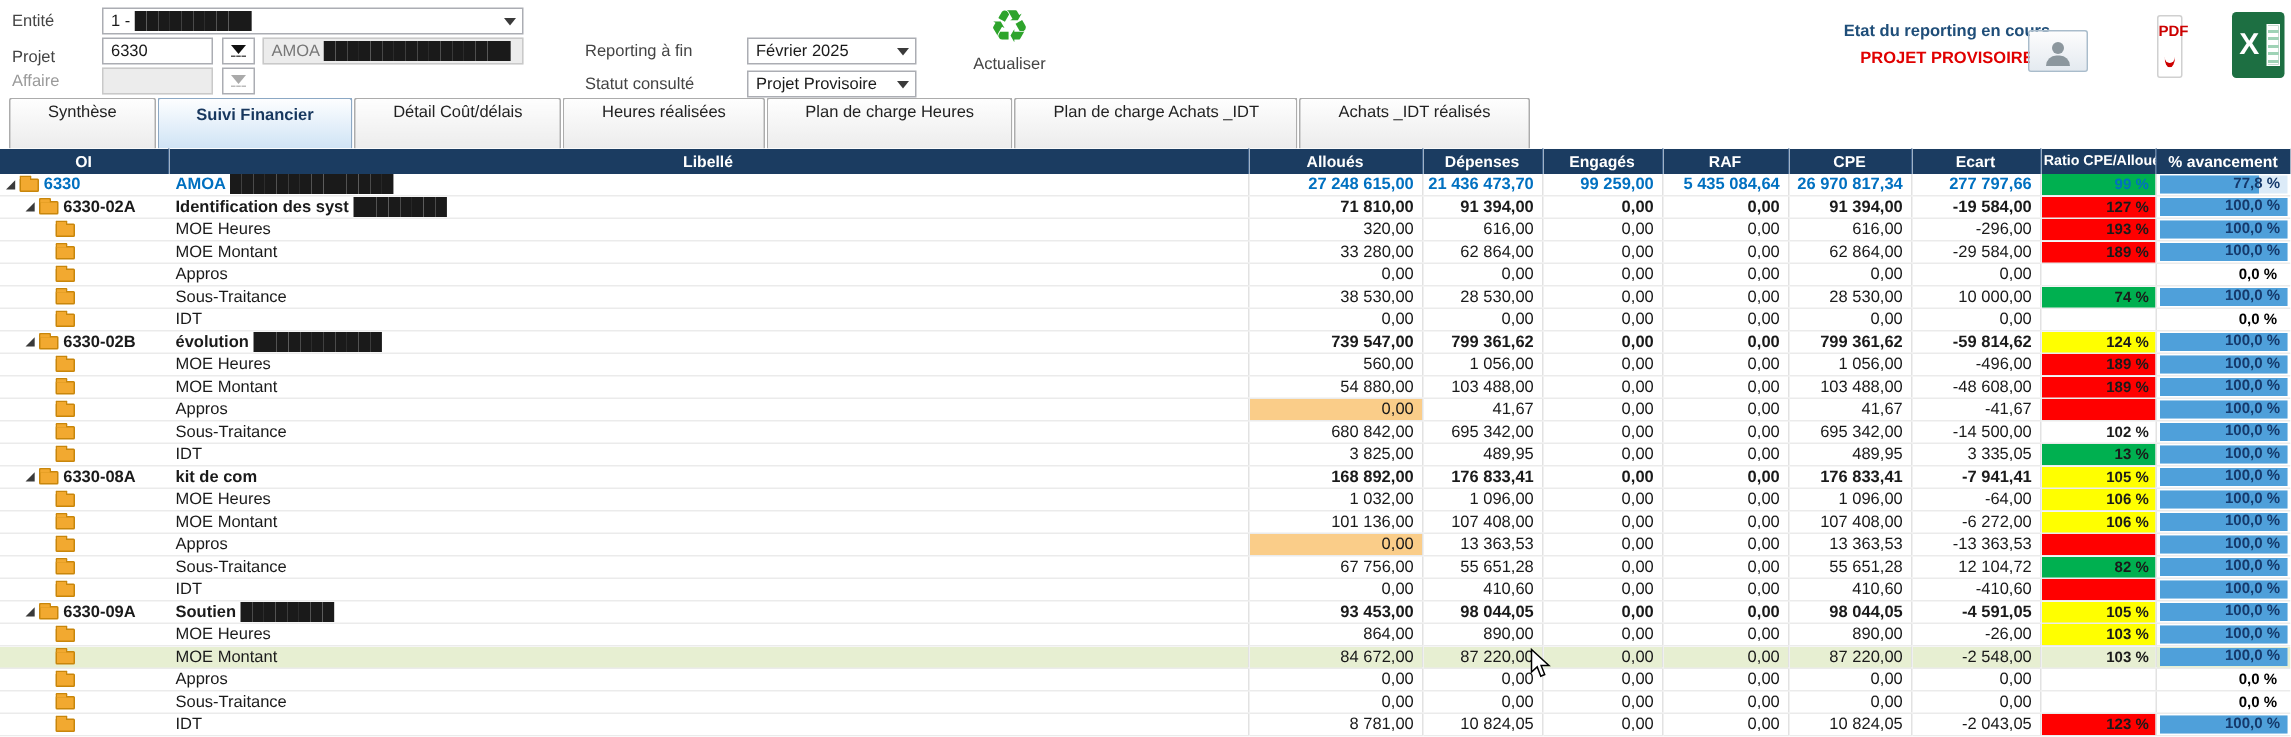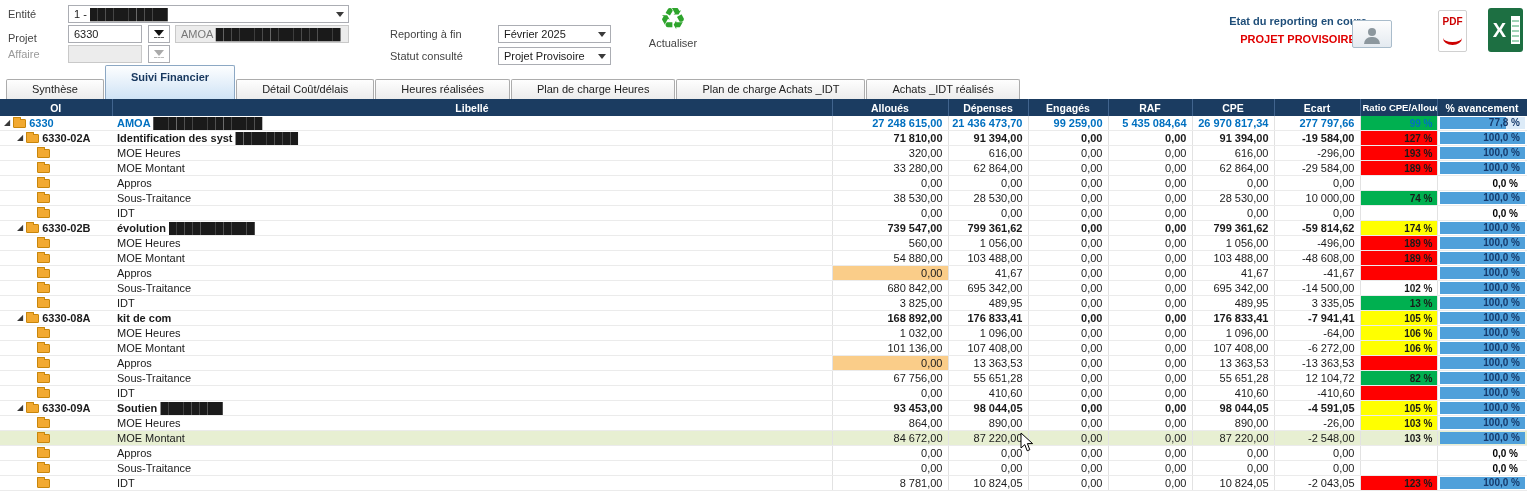--- a/index.html
+++ b/index.html
@@ -30,35 +30,35 @@
                   font-size:11px; font-weight:bold; color:#1F4E79; }
   .status-value { position:absolute; left:1208px; top:33px; width:180px; text-align:center;
                   font-size:11px; font-weight:bold; color:#E00000; }
 
   .user-btn { position:absolute; left:1352px; top:20px; width:40px; height:28px; border:1px solid #A9BCCB;
               background:linear-gradient(#FDFDFD,#E4EAF0); border-radius:2px;
               display:flex; flex-direction:column; align-items:center; justify-content:flex-end; padding-bottom:3px; }
   .user-head { width:8px; height:8px; border-radius:50%; background:#8C979E; margin-bottom:1px; }
   .user-body { width:16px; height:7px; border-radius:8px 8px 0 0; background:#8C979E; }
 
-  .pdf-btn { position:absolute; left:1438px; top:10px; width:29px; height:42px; background:#fff;
+  .pdf-btn { position:absolute; left:1438px; top:10px; width:17px; height:42px; background:#fff;
              border:1px solid #D0D0D0; border-radius:2px; cursor:pointer; }
   .pdf-label { display:block; text-align:center; font-size:10px; font-weight:bold; color:#CC0000; margin-top:5px; letter-spacing:0; }
   .pdf-swoosh { position:absolute; left:4px; right:4px; bottom:6px; height:14px;
                 border-bottom:3px solid #CC0000; border-radius:0 0 50% 50%; }
   .xls-btn { position:absolute; left:1488px; top:8px; width:35px; height:44px; background:#1D6F42;
              border-radius:3px; display:flex; align-items:center; cursor:pointer; }
   .xls-x { flex:1; text-align:center; color:#fff; font-weight:bold; font-size:20px; line-height:44px; }
   .xls-sheet { width:9px; height:28px; background:repeating-linear-gradient(#fff 0 3px, #9FD3B6 3px 5px);
                margin-right:3px; border:1px solid #fff; }
 
   
   .tabbar { position:absolute; top:76px; left:0; width:1527px; height:23px; display:flex;
             align-items:flex-end; padding-left:6px; gap:1px; background:#fff; }
-  .tab { height:20px; line-height:19px; padding:0 25px; font-size:11px; color:#222; text-align:center;
+  .tab { height:34px; line-height:19px; padding:0 25px; font-size:11px; color:#222; text-align:center;
          background:linear-gradient(#FEFEFE,#ECECEC); border:1px solid #ACACAC; border-bottom:none;
          border-radius:2px 2px 0 0; white-space:nowrap; cursor:pointer; }
   .tab.active { background:linear-gradient(#FDFEFF,#CFE3F5); color:#17375E; font-weight:bold;
                 height:34px; line-height:22px; border-color:#8CA8C4; }
 
   
   .gridwrap { position:absolute; top:99px; left:0; width:1527px; }
   table#grid { border-collapse:collapse; table-layout:fixed; width:1527px; font-size:11px;padding-left:28px; }
   #grid th { background:#1B3C61; color:#fff; font-weight:bold; height:17px; font-size:10.5px;
              border-right:1px solid #41648E; padding:0 2px; overflow:hidden; white-space:nowrap; }
@@ -351,21 +351,21 @@
               <span class="oi-code">6330-02B</span>
             </div>
           </td>
           <td class="c-lib">évolution <span class="redact">███████████</span></td>
           <td class="c-num">739 547,00</td>
           <td class="c-num">799 361,62</td>
           <td class="c-num">0,00</td>
           <td class="c-num">0,00</td>
           <td class="c-num">799 361,62</td>
           <td class="c-num">-59 814,62</td>
-          <td class="c-ratio rc-yellow">174 %</td>
+          <td class="c-ratio rc-yellow">124 %</td>
           <td class="c-av">
             <div class="avtrack">
               <div class="avfill" style="width:100%"></div>
               <span class="avtxt">100,0 %</span>
             </div>
           </td>
         </tr>
         <tr class="r-child">
           <td class="c-oi">
             <div class="tree t-child">

